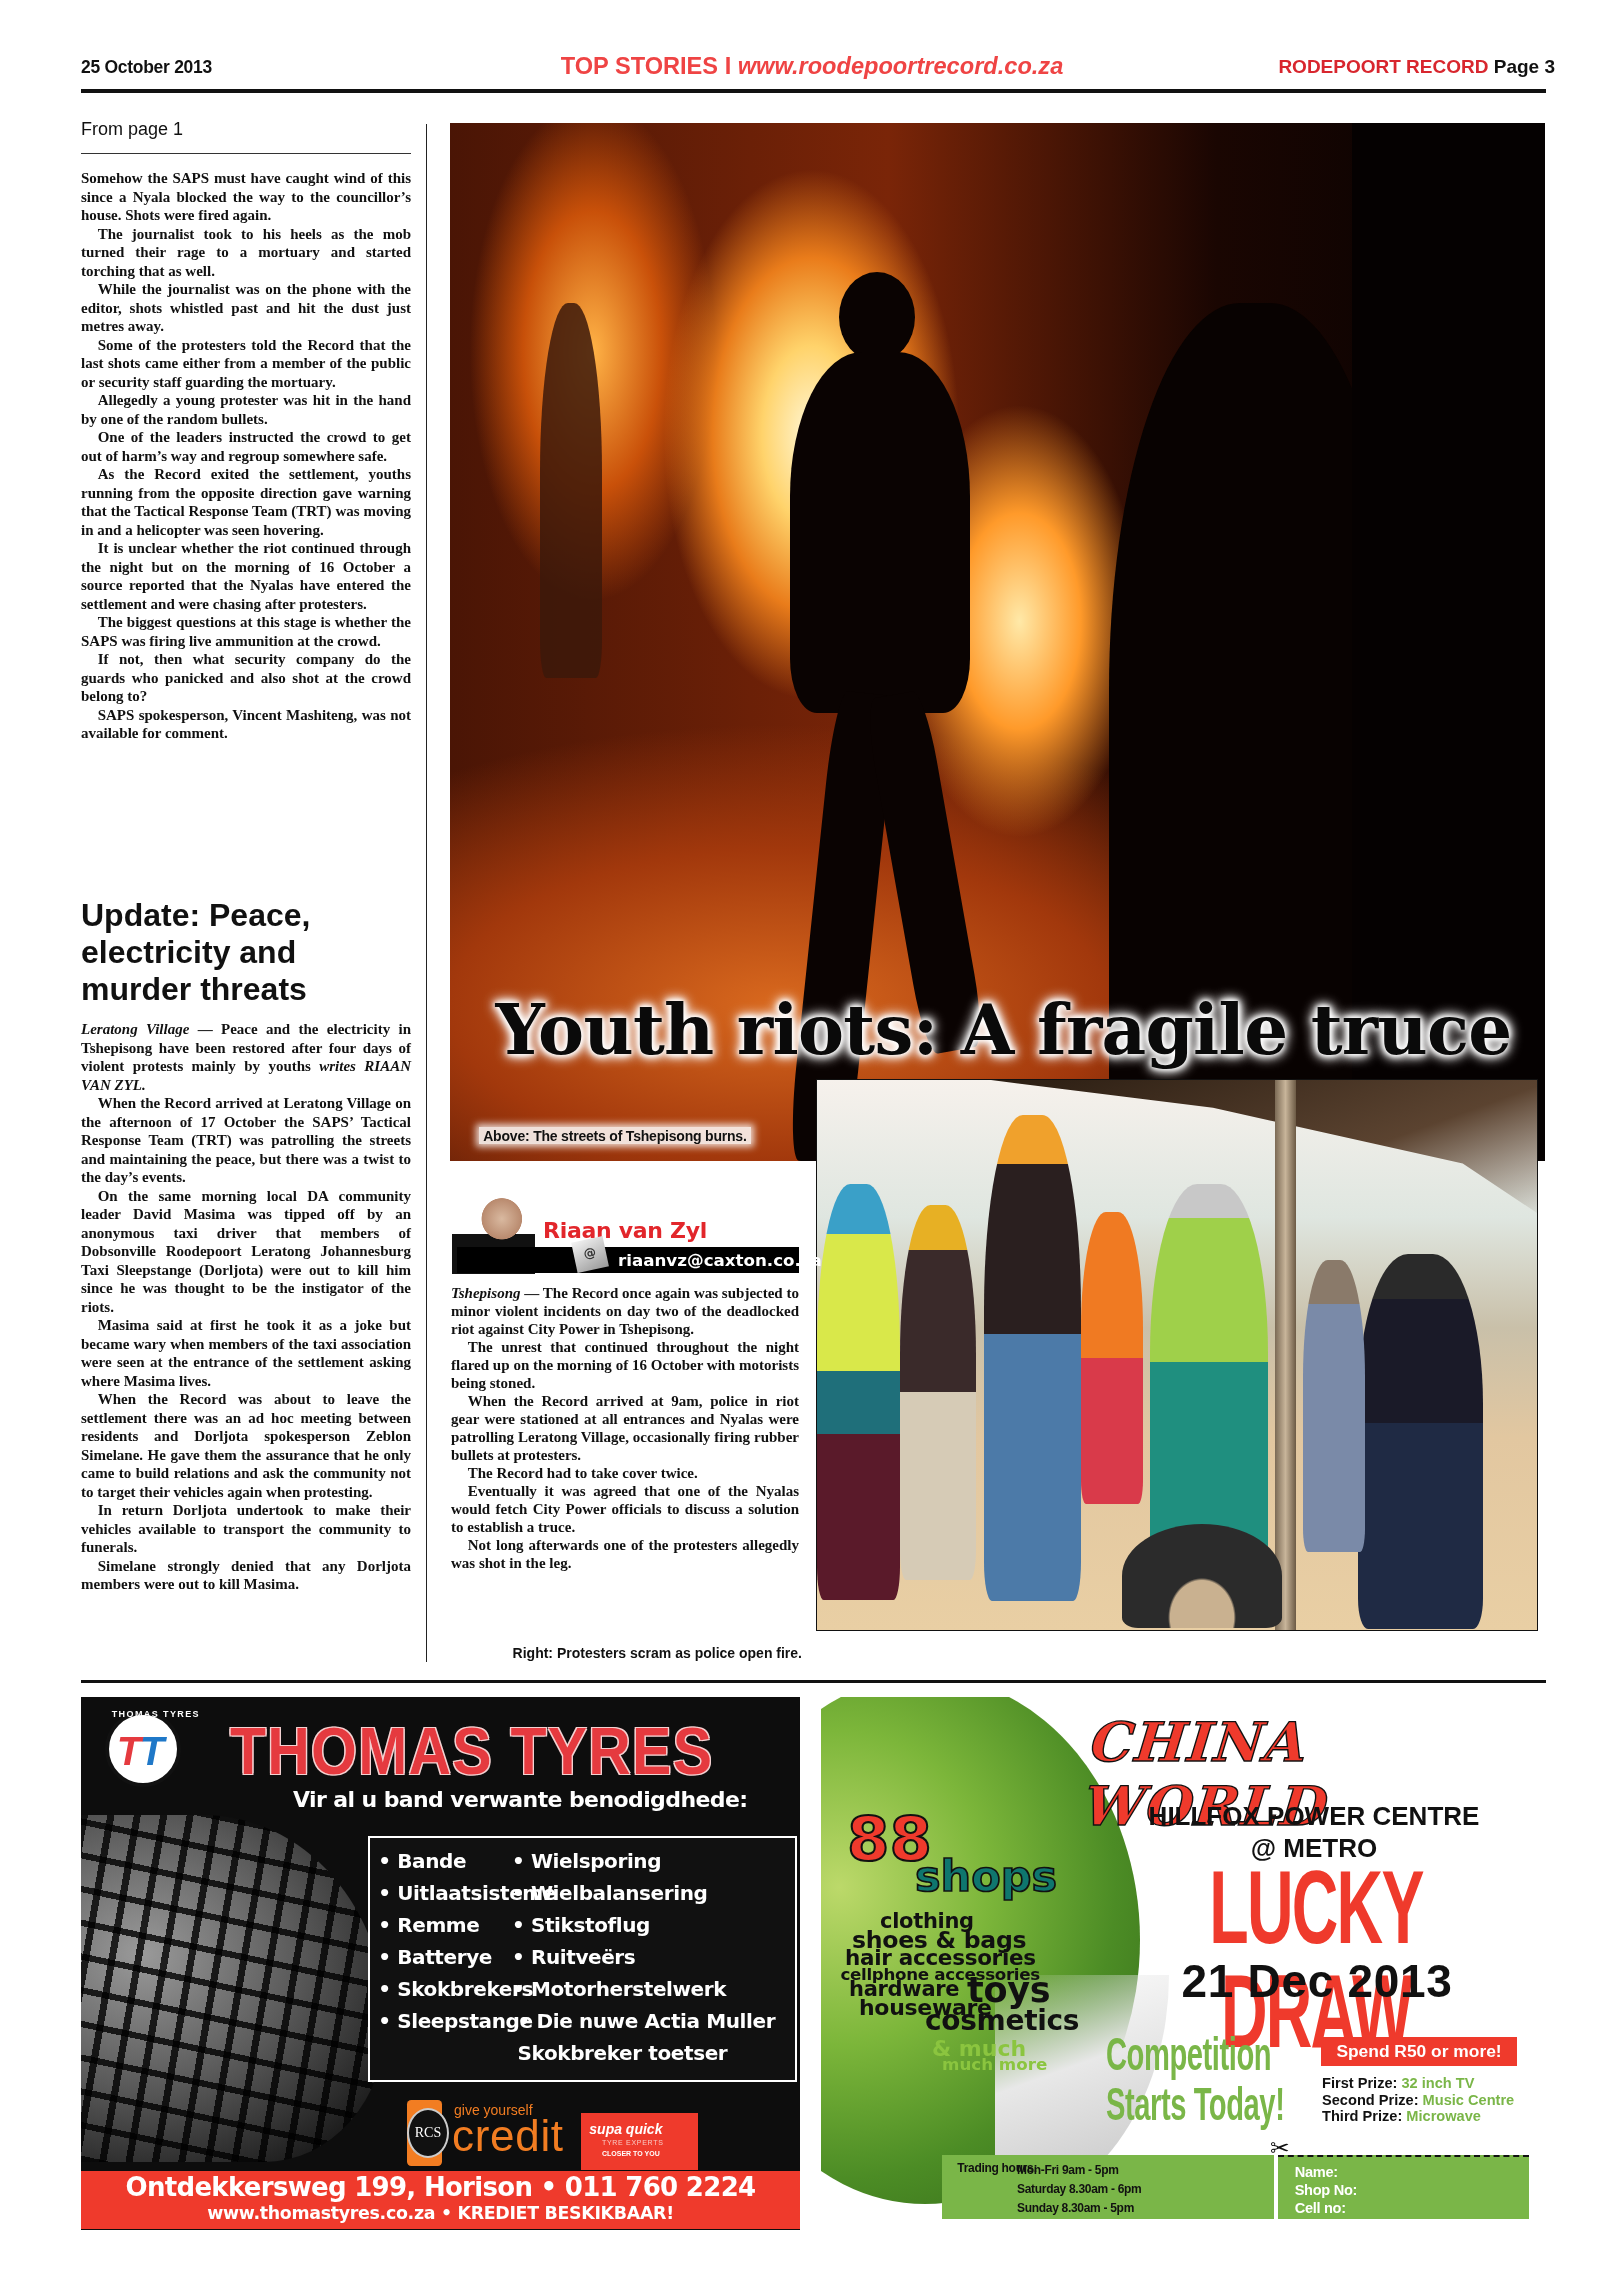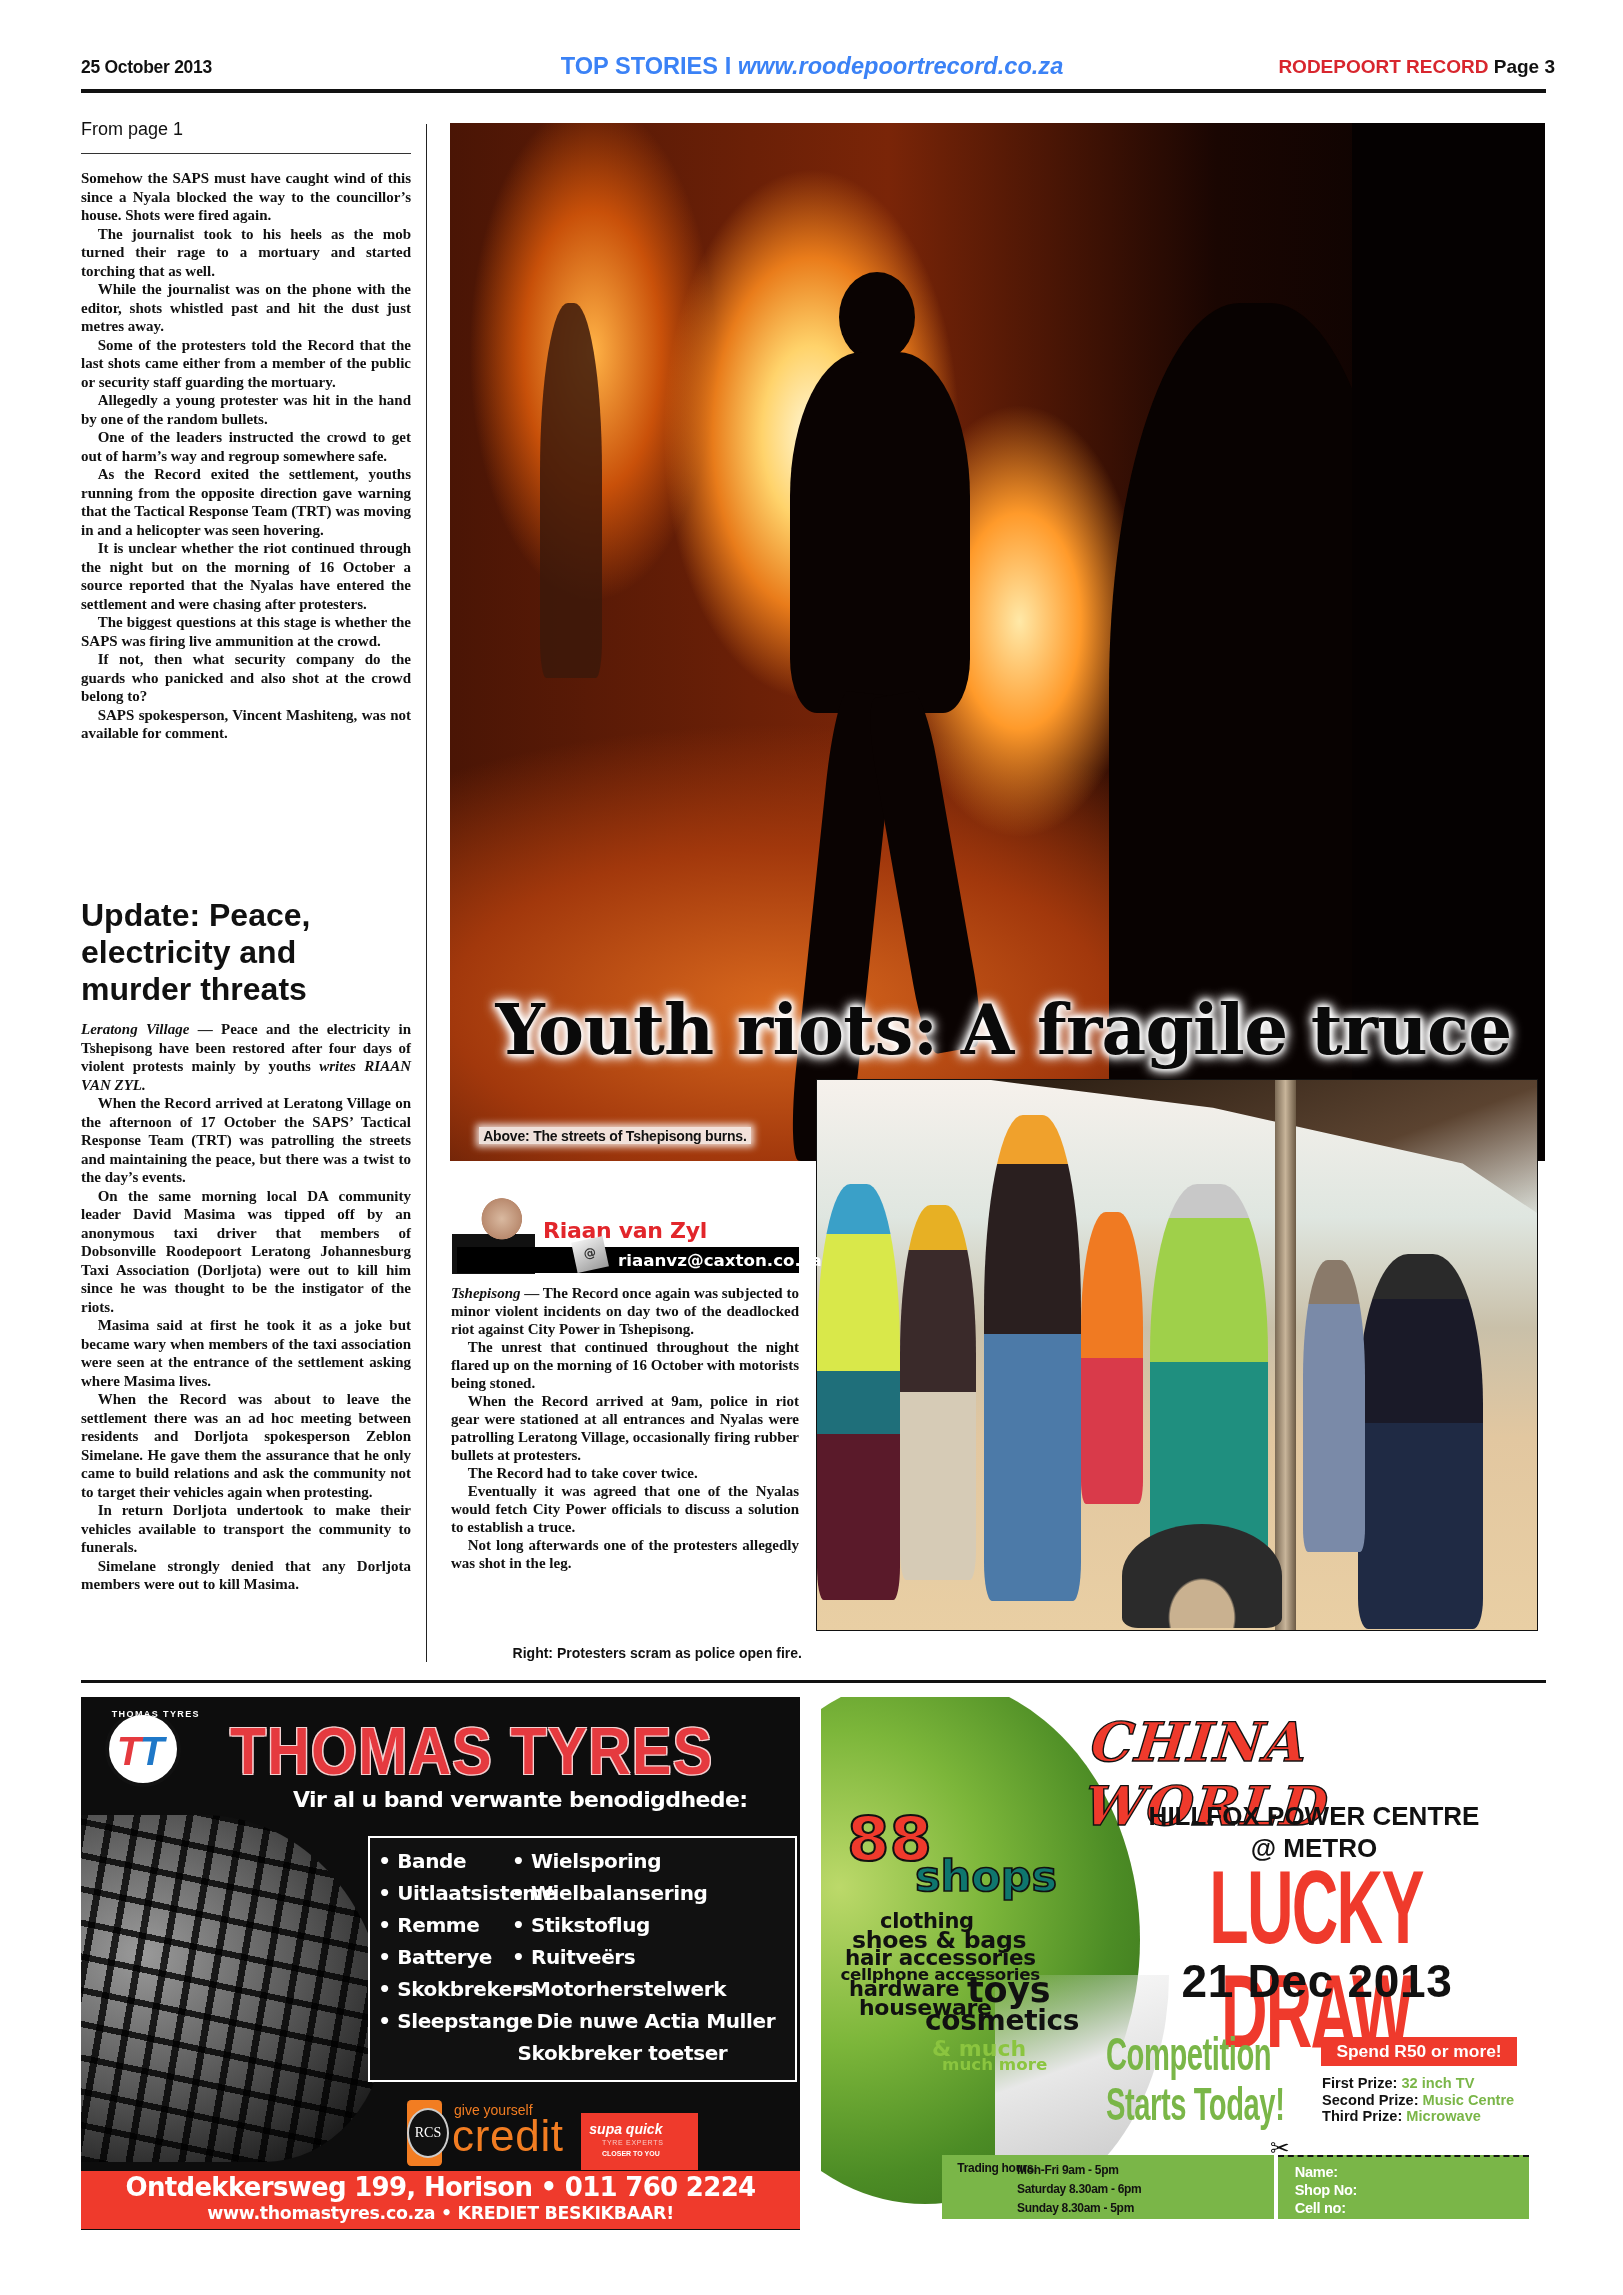--- a/index.html
+++ b/index.html
@@ -2,21 +2,21 @@
 <html style="font-size:11px"><head>
 <meta charset="utf-8">
 <style>
   * { box-sizing: border-box; margin: 0; padding: 0; }
   html, body { width: 1624px; height: 2295px; background: #ffffff; overflow: hidden; }
   body { position: relative; font-family: "Liberation Serif", serif; color: #111; }
   .abs { position: absolute; }
 
   
   .hdr-date { left: 81px; top: 56px; font: bold 19px "Liberation Sans", sans-serif; letter-spacing: -0.3px; transform: scaleX(0.92); transform-origin: left; }
-  .hdr-center { left: 0; width: 1624px; top: 53px; text-align: center; font: bold 23.6px "Liberation Sans", sans-serif; color: #3b82f6; }
+  .hdr-center { left: 0; width: 1624px; top: 53px; text-align: center; font: bold 23.6px "Liberation Sans", sans-serif; color: #ef4444; }
   .hdr-center .url { font-style: italic; }
   .hdr-right { right: 69px; top: 56px; font: bold 19px "Liberation Sans", sans-serif; text-align: right; }
   .hdr-right .pub { color: #d8262e; margin-top: 6px; }
   .hdr-rule { left: 81px; width: 1465px; top: 89px; height: 3.5px; background: #111; }
 
   
   .from-page { left: 81px; top: 119px; font: 18px "Liberation Sans", sans-serif; }
   .from-rule { left: 81px; width: 330px; top: 153px; height: 1.4px; background: #333; }
   .col-text { font-size: 15px; line-height: 18.5px; text-align: justify; hyphens: auto; font-weight: bold; }
   .col-text p { text-indent: 16.7px; }
@@ -144,21 +144,21 @@
   <p>It is unclear whether the riot continued through the night but on the morning of 16 October a source reported that the Nyalas have entered the settlement and were chasing after protesters.</p>
   <p>The biggest questions at this stage is whether the SAPS was firing live ammunition at the crowd.</p>
   <p>If not, then what security company do the guards who panicked and also shot at the crowd belong to?</p>
   <p>SAPS spokesperson, Vincent Mashiteng, was not available for comment.</p>
 </div>
 
 <div class="abs update-head">Update: Peace, electricity and murder threats</div>
 <div class="abs col-text col-left-b">
   <p class="noindent"><b><i>Leratong Village</i></b><span> — Peace and the electricity in Tshepisong have been restored after four days of violent protests mainly by youths </span><b><i>writes RIAAN VAN ZYL.</i></b></p>
   <p>When the Record arrived at Leratong Village on the afternoon of 17 October the SAPS’ Tactical Response Team (TRT) was patrolling the streets and maintaining the peace, but there was a twist to the day’s events.</p>
-  <p>On the same morning local DA community leader David Masima was tipped off by an anonymous taxi driver that members of Dobsonville Roodepoort Leratong Johannesburg Taxi Association (Dorljota) were out to kill him since he was thought to be the instigator of the riots.</p>
+  <p>On the same morning local DA community leader David Masima was tipped off by an anonymous taxi driver that members of Dobsonville Roodepoort Leratong Johannesburg Taxi Sleepstange (Dorljota) were out to kill him since he was thought to be the instigator of the riots.</p>
   <p>Masima said at first he took it as a joke but became wary when members of the taxi association were seen at the entrance of the settlement asking where Masima lives.</p>
   <p>When the Record was about to leave the settlement there was an ad hoc meeting between residents and Dorljota spokesperson Zeblon Simelane. He gave them the assurance that he only came to build relations and ask the community not to target their vehicles again when protesting.</p>
   <p>In return Dorljota undertook to make their vehicles available to transport the community to funerals.</p>
   <p>Simelane strongly denied that any Dorljota members were out to kill Masima.</p>
 </div>
 <div class="abs vsep"></div>
 
 <div class="abs fire-photo">
   <div class="silhouette" style="left:389px;top:149px;width:76px;height:90px;border-radius:50%;"></div>
   <div class="silhouette" style="left:340px;top:229px;width:180px;height:361px;border-radius:40% 40% 15% 15%;"></div>

